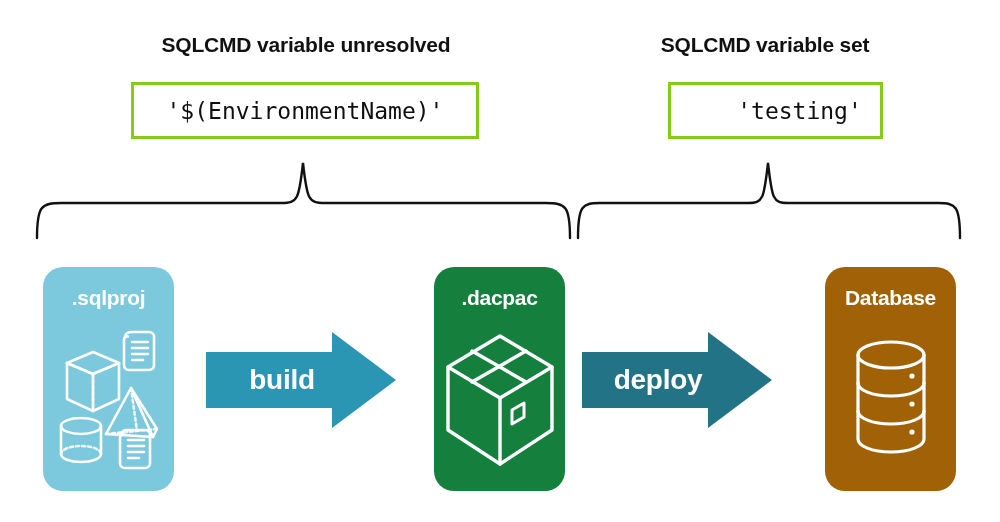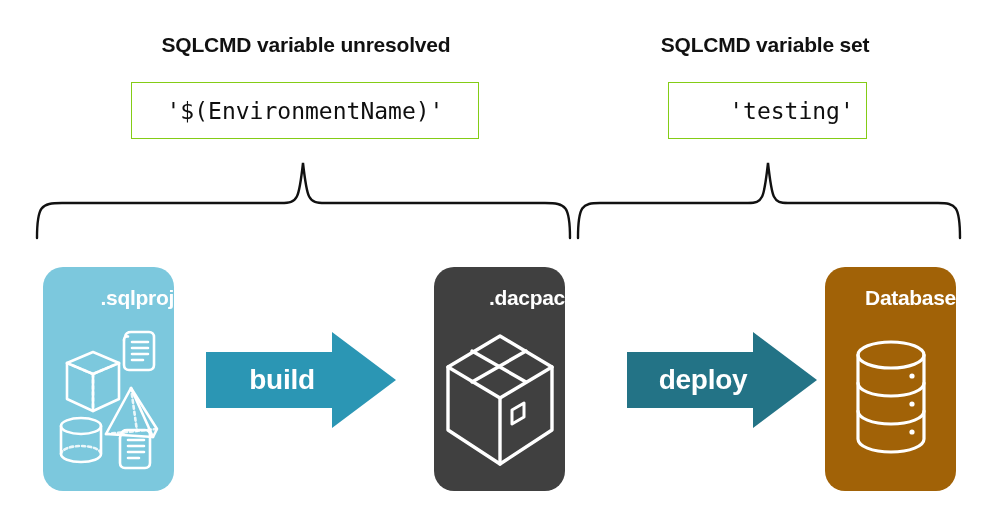--- a/index.html
+++ b/index.html
@@ -32,33 +32,33 @@
     letter-spacing: -0.2px;
     white-space: nowrap;
     text-align: center;
   }
   #title-left  { left: 0;   top: 33px; width: 612px; }
   #title-right { left: 570px; top: 33px; width: 390px; }
 
   
   .code-box {
     position: absolute;
-    border: 1px solid #84cc16;
+    border: 3px solid #84cc16;
     background: #ffffff;
     box-sizing: border-box;
     display: flex;
     align-items: center;
     justify-content: center;
     font-family: "DejaVu Sans Mono", "Liberation Mono", monospace;
     font-size: 23px;
     color: #0f0f0f;
     white-space: nowrap;
   }
   #code-left  { left: 131px; top: 82px; width: 348px; height: 57px; }
-  #code-right { left: 668px; top: 82px; width: 199px; height: 57px; padding-left: 48px; }
+  #code-right { left: 668px; top: 82px; width: 215px; height: 57px; padding-left: 48px; }
 
   
   #braces {
     position: absolute;
     left: 0; top: 0;
     width: 1000px;
     height: 522px;
     pointer-events: none;
   }
 
@@ -69,52 +69,52 @@
     width: 131px;
     height: 224px;
     border-radius: 20px;
     box-sizing: border-box;
   }
   .artifact .art-label {
     position: absolute;
     top: 19px;
     left: 0;
     width: 100%;
-    text-align: right;
+    text-align: center;
     font-family: "Liberation Sans", sans-serif;
     font-weight: bold;
     font-size: 21px;
     color: #ffffff;
     letter-spacing: -0.3px;
     white-space: nowrap;
   }
   .artifact .art-icon {
     position: absolute;
     left: 0;
     top: 52px;
     width: 100%;
     height: 162px;
     display: flex;
     align-items: center;
     justify-content: center;
   }
 
   #box-sqlproj  { left: 43px;  background: #7cc8dd; }
-  #box-dacpac   { left: 434px; background: #404040; }
+  #box-dacpac   { left: 434px; background: #15803d; }
   #box-database { left: 825px; background: #a16207; }
 
   
   .arrow {
     position: absolute;
     top: 330px;
     width: 190px;
     height: 100px;
   }
   #arrow-build  { left: 206px; }
-  #arrow-deploy { left: 627px; text-align: center; }
+  #arrow-deploy { left: 582px; text-align: center; }
 
   .arrow-label {
     position: absolute;
     top: 0; left: 0;
     width: 152px;
     height: 100px;
     display: flex;
     align-items: center;
     justify-content: center;
     font-family: "Liberation Sans", sans-serif;

